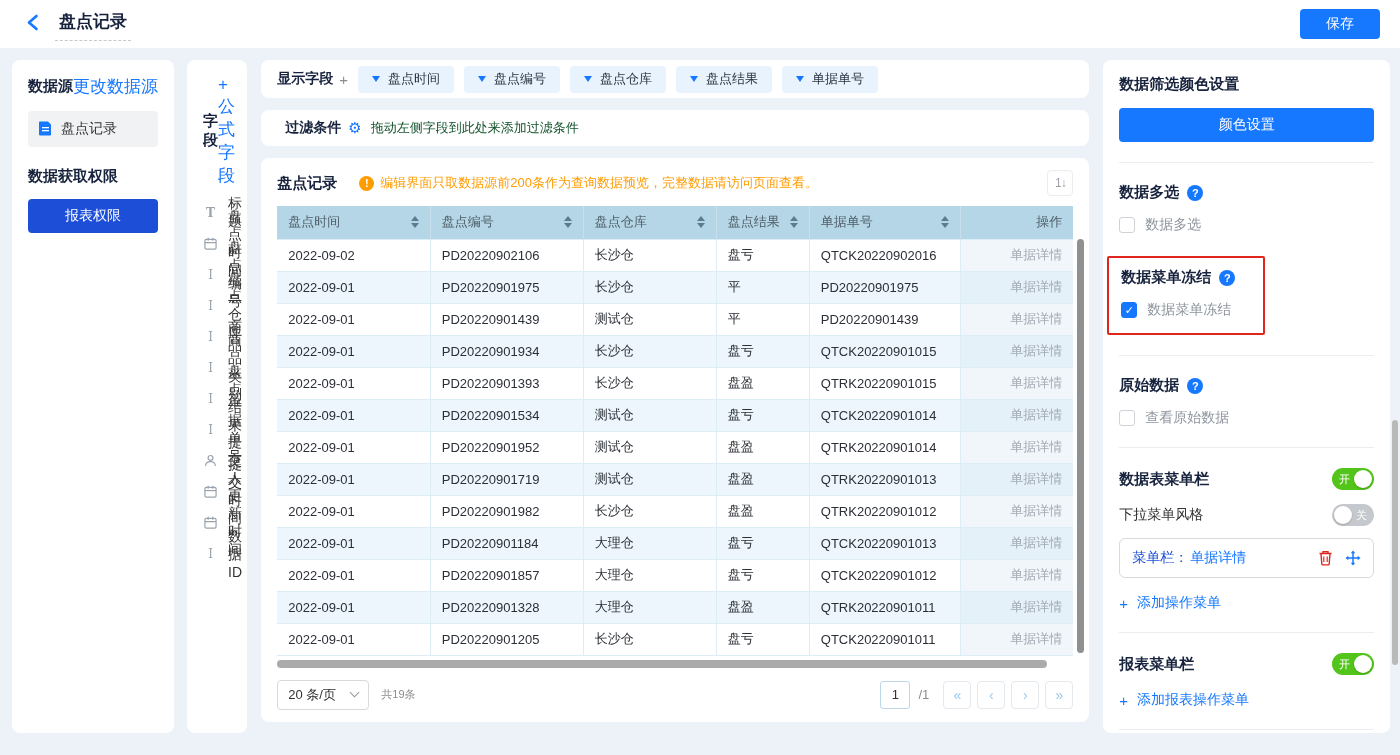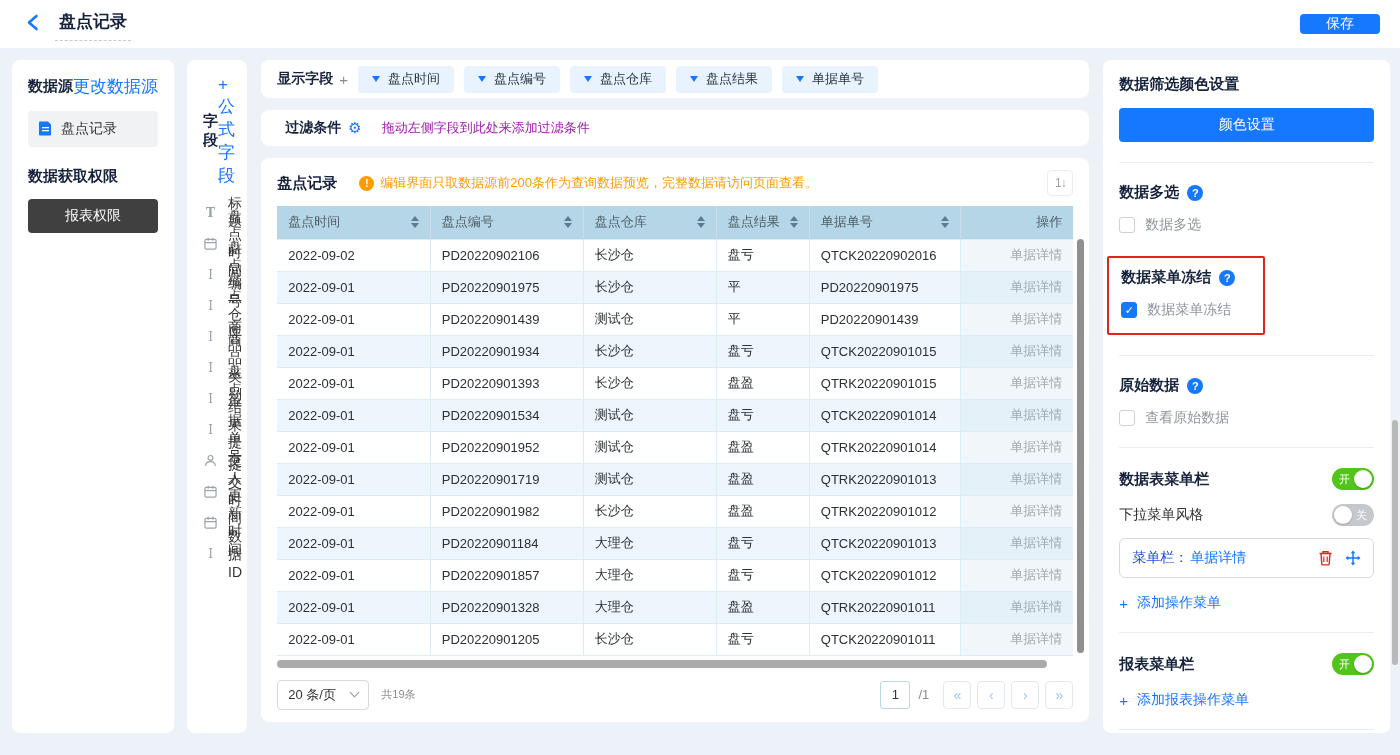--- a/index.html
+++ b/index.html
@@ -5,52 +5,52 @@
   * { margin:0; padding:0; box-sizing:border-box; }
   html,body { width:1400px; height:755px; overflow:hidden; }
   body {
     font-family:"Liberation Sans","DejaVu Sans",sans-serif;
     background:#edf2f9; color:#17233d; position:relative;
   }
   
   .topbar { height:48px; background:#fff; display:flex; align-items:center; padding:0 20px 0 26px; }
   .back-btn { display:flex; align-items:center; margin-right:16px; cursor:pointer; }
   .page-title { font-size:17px; font-weight:bold; color:#17233d; border-bottom:1px dashed #c9c9c9; padding:2px 4px 7px; }
-  .save-btn { margin-left:auto; width:80px; height:20px; background:#1677ff; color:#fff; font-size:14px; border:none; border-radius:4px; cursor:pointer; }
+  .save-btn { margin-left:auto; width:80px; height:30px; background:#1677ff; color:#fff; font-size:14px; border:none; border-radius:4px; cursor:pointer; }
 
   
   .layout { display:flex; gap:14px; padding:12px 10px 10px 12px; height:695px; align-items:flex-start; }
   .card { background:#fff; border-radius:8px; }
 
   
   .col-left { width:238px; display:flex; gap:13px; height:100%; }
   .ds-card { padding:15px 16px 18px; }
   .sec-head { display:flex; justify-content:space-between; align-items:center; }
   .sec-title { font-size:15px; font-weight:bold; color:#17233d; }
   .link { color:#1677ff; font-size:17px; cursor:pointer; }
   .ds-item { display:flex; align-items:center; gap:8px; background:#f1f2f4; border-radius:4px; height:36px; padding:0 10px; font-size:14px; color:#333; margin:13px 0 20px; cursor:pointer; }
-  .perm-btn { width:100%; height:34px; background:#404040; color:#fff; font-size:14px; border:none; border-radius:4px; margin-top:13px; cursor:pointer; }
+  .perm-btn { width:100%; height:34px; background:#1d4ed8; color:#fff; font-size:14px; border:none; border-radius:4px; margin-top:13px; cursor:pointer; }
   .fields-card { flex:1; padding:15px 16px; overflow:hidden; }
   .fields-list { margin-top:10px; }
   .field-item { display:flex; align-items:center; gap:10px; height:31px; font-size:14px; color:#333; cursor:grab; }
   .fi { width:15px; color:#9aa3ad; display:inline-flex; justify-content:center; align-items:center; flex:0 0 15px; }
   .fi-title { font-weight:bold; font-size:12px; font-family:"DejaVu Serif",serif; }
   .fi-text { font-family:"DejaVu Serif",serif; font-size:12px; }
 
   
   .col-center { width:828px; display:flex; flex-direction:column; gap:12px; }
   .chips-card { height:38px; display:flex; align-items:center; padding:0 16px; }
   .chips-label { font-size:14px; font-weight:bold; color:#17233d; }
   .plus-ic { color:#8c8c8c; font-size:15px; margin-left:6px; cursor:pointer; }
   .chip { display:flex; align-items:center; gap:8px; background:#e8f3fe; border-radius:4px; height:27px; padding:0 14px; font-size:13px; color:#2b3440; cursor:pointer; margin-left:10px; }
   .tri-down { width:0; height:0; border-left:4.5px solid transparent; border-right:4.5px solid transparent; border-top:6px solid #1677ff; }
   .filter-card { height:36px; display:flex; align-items:center; padding:0 24px; gap:7px; }
   .filter-label { font-weight:bold; font-size:14px; color:#17233d; }
   .gear-ic { color:#1677ff; font-size:15px; cursor:pointer; }
-  .filter-ph { color:#a21caf; font-size:13px; margin-left:13px; }
+  .filter-ph { color:#14532d; font-size:13px; margin-left:2px; }
 
   .table-card { padding:12px 16px 10px; position:relative; }
   .table-title-row { display:flex; align-items:center; margin-bottom:10px; height:26px; }
   .table-title { font-size:15px; font-weight:bold; color:#17233d; margin-right:22px; }
   .notice { display:flex; align-items:center; gap:6px; color:#ff9c00; font-size:13px; }
   .warn-ic { width:15px; height:15px; border-radius:50%; background:#ff9c00; color:#fff; font-size:11px; font-weight:bold; display:flex; align-items:center; justify-content:center; flex:0 0 15px; }
   .sort-btn { margin-left:auto; min-width:26px; height:26px; border:1px solid #ececec; border-radius:4px; background:#fff; color:#9aa0a6; font-size:12px; display:flex; align-items:center; justify-content:center; cursor:pointer; letter-spacing:-1px; padding:0 3px; }
 
   table { width:100%; border-collapse:collapse; table-layout:fixed; }
   thead th { background:#b5d6e6; height:33px; font-size:13px; color:#4f5e69; font-weight:normal; padding:0 11px; border-right:1px solid #c9e0ec; }

